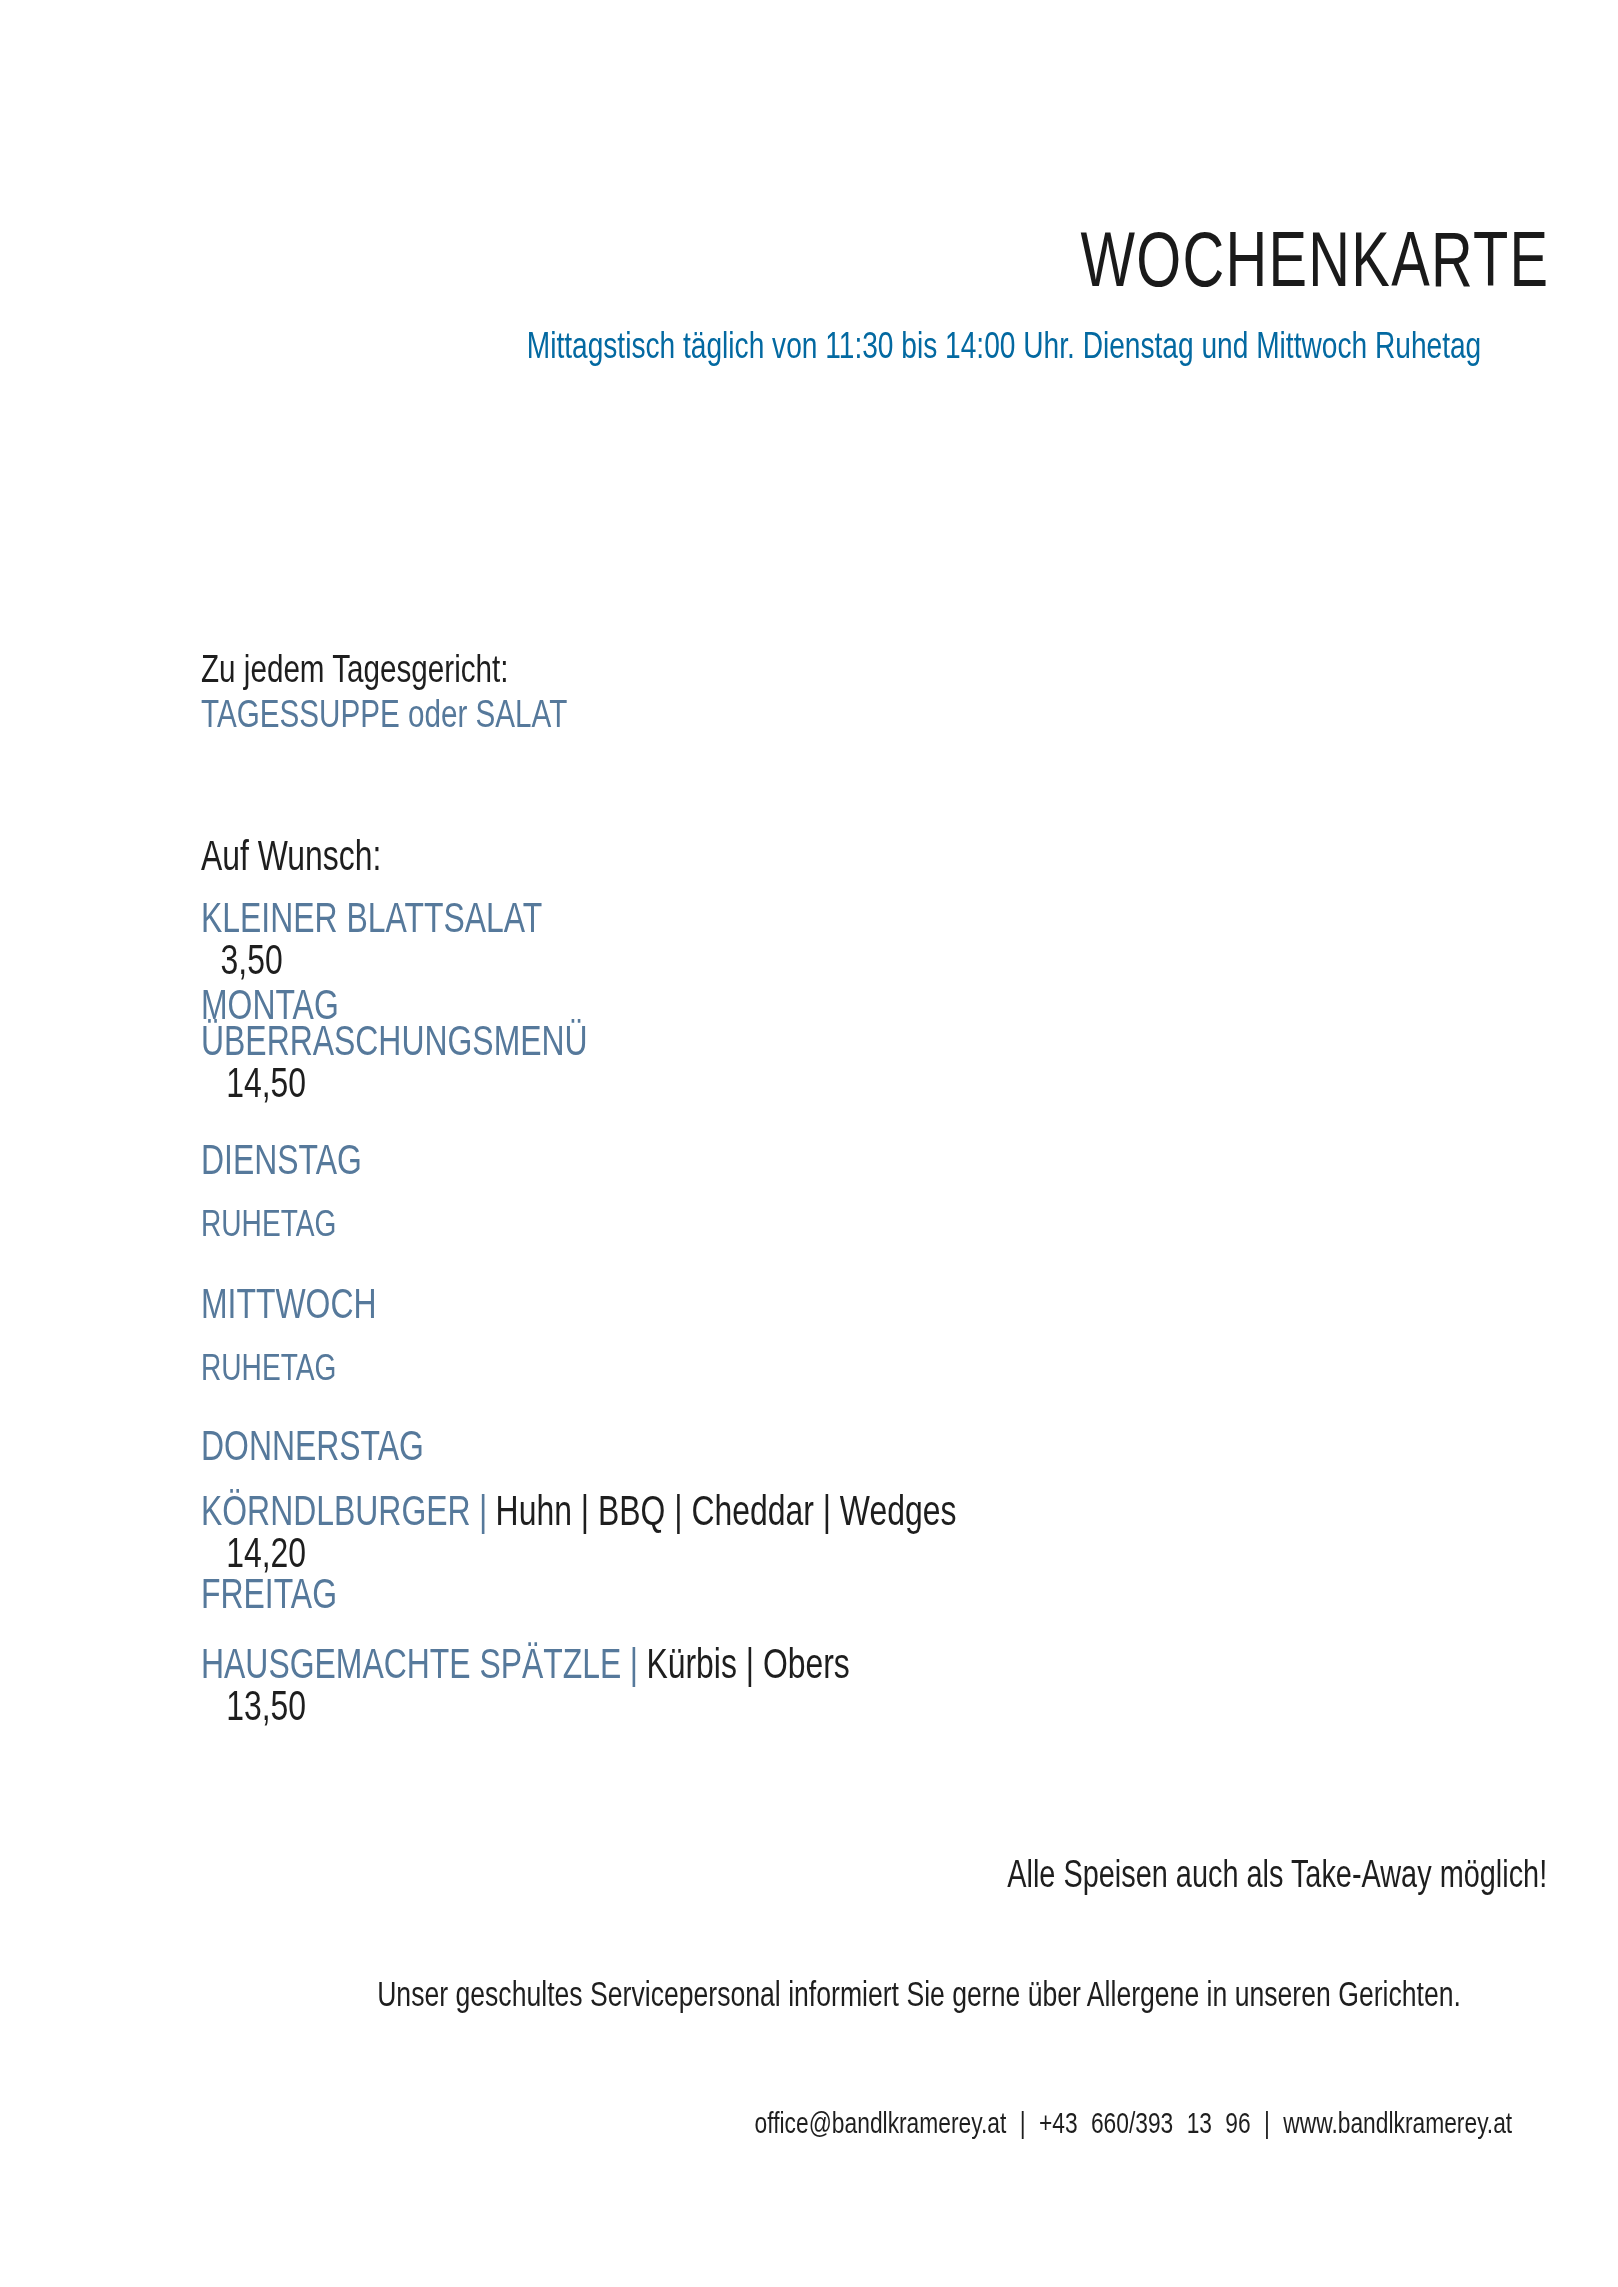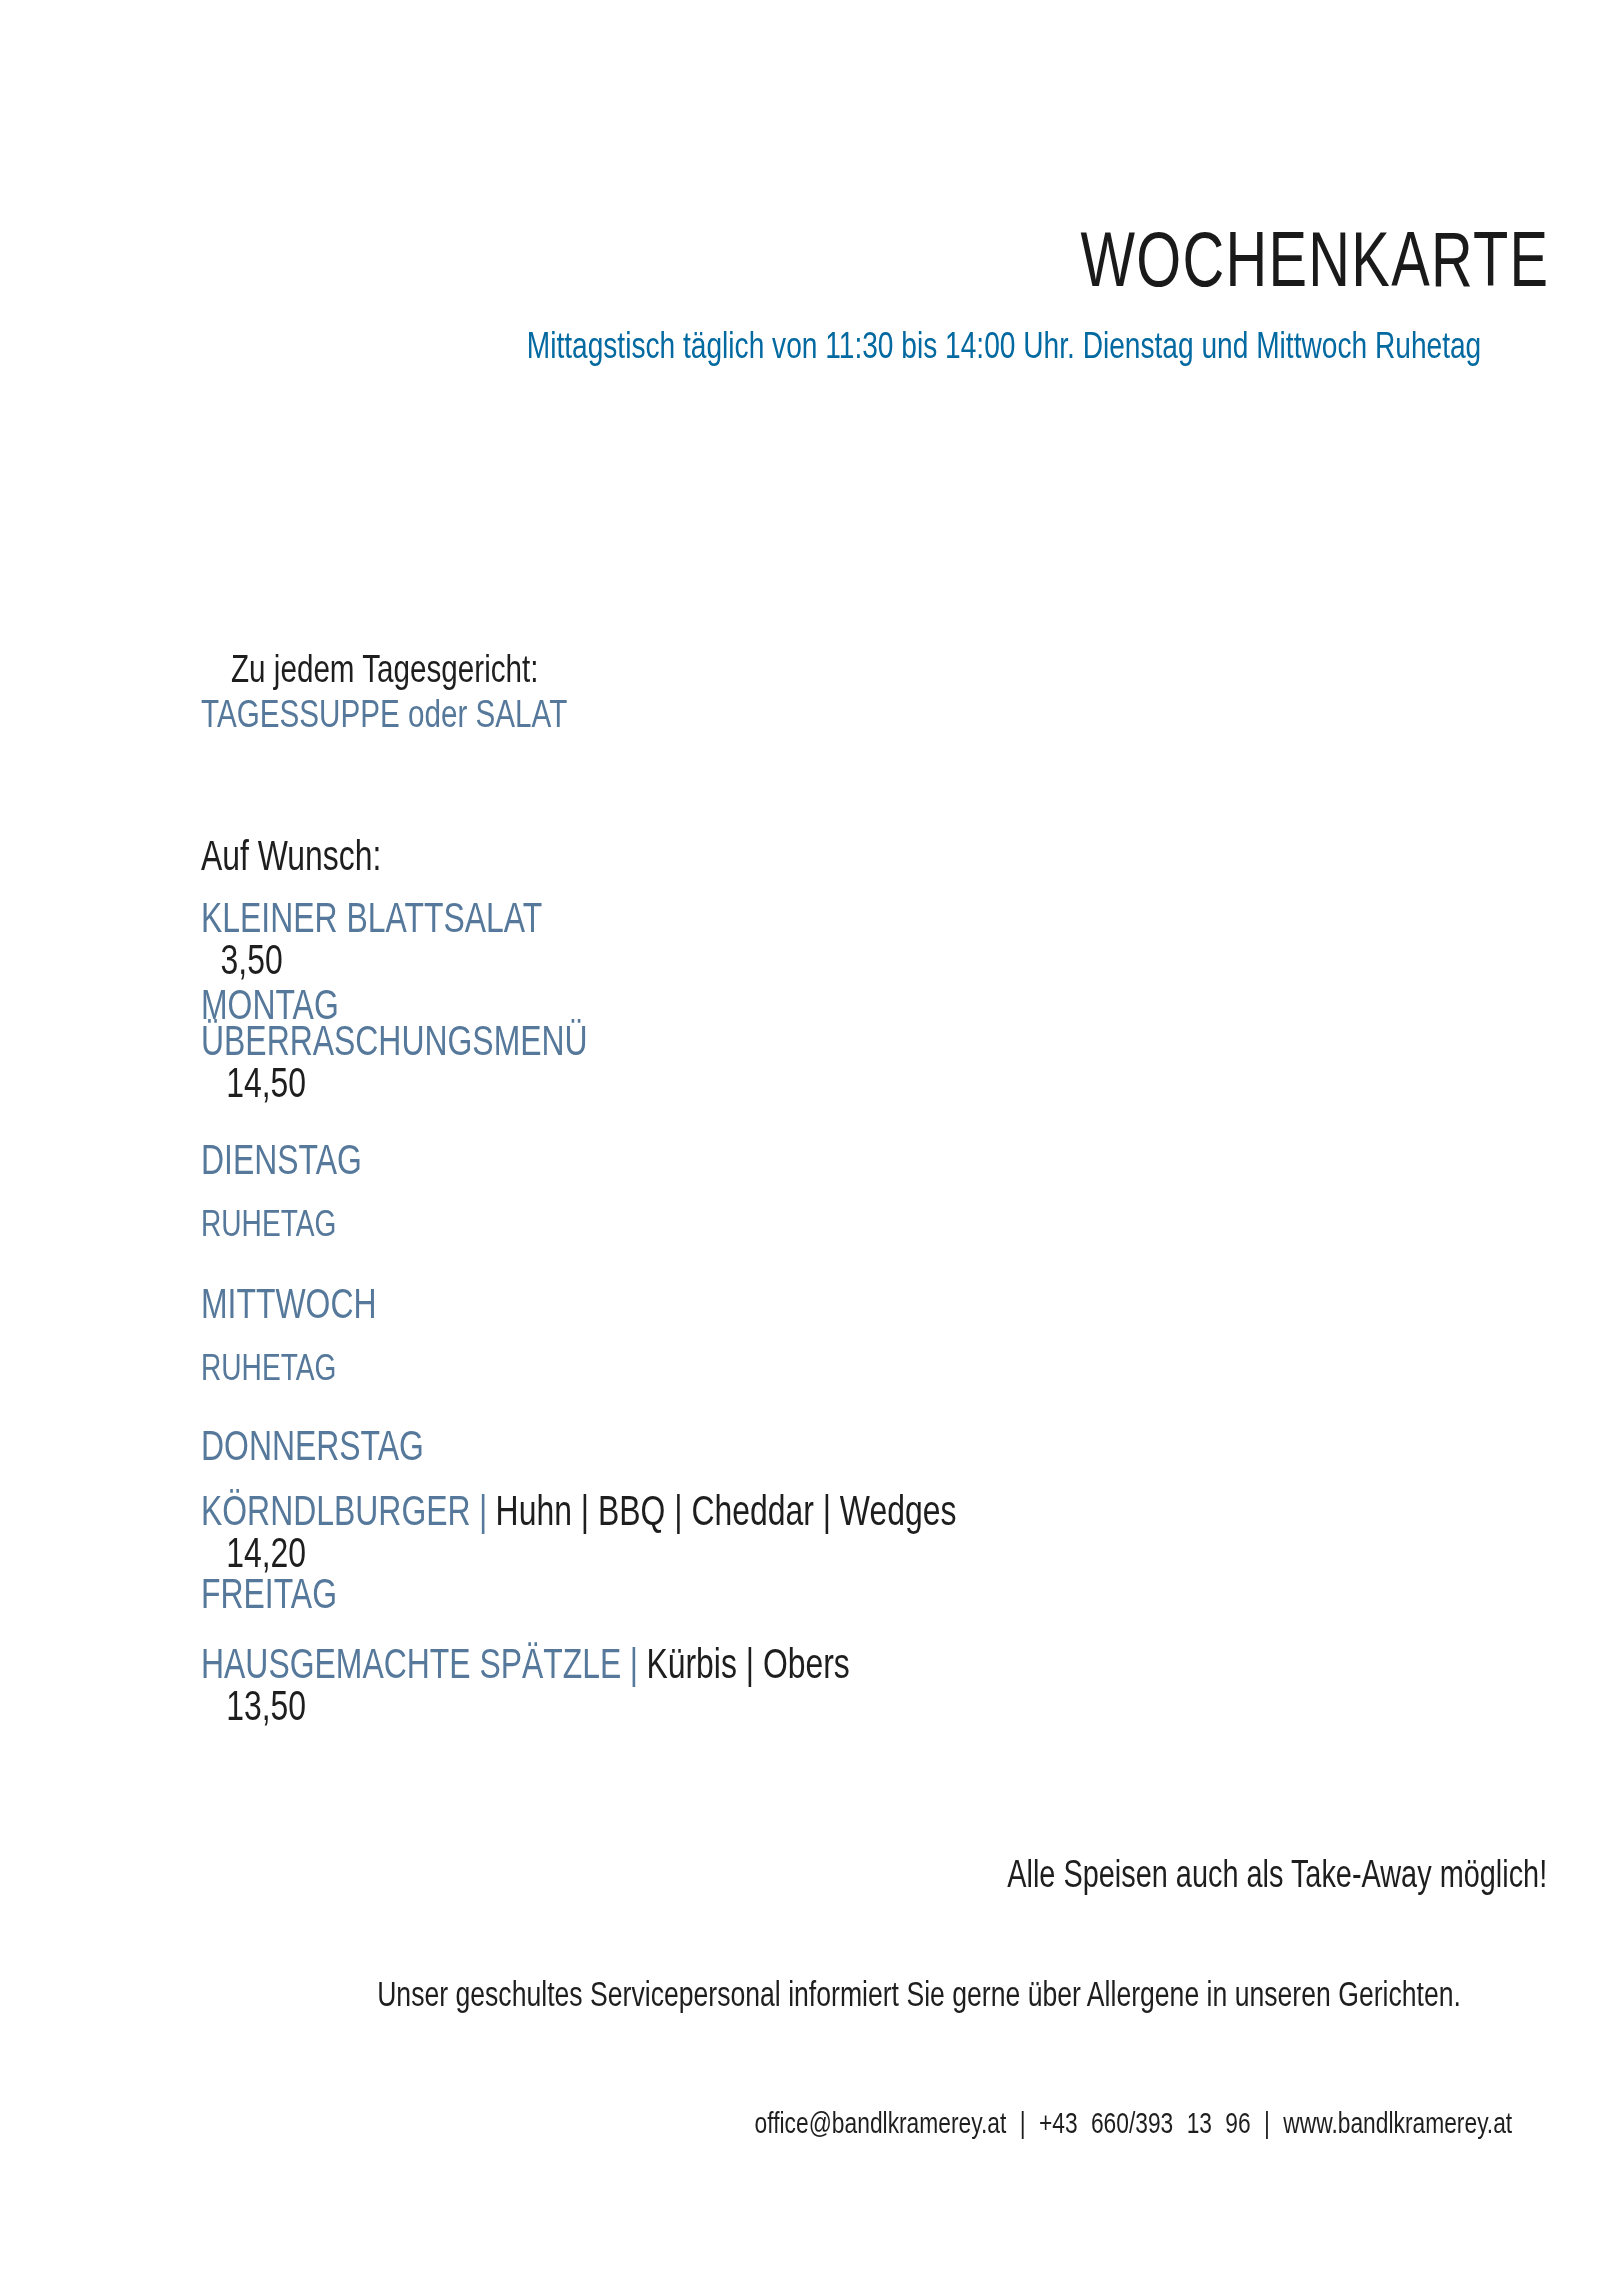--- a/index.html
+++ b/index.html
@@ -25,21 +25,21 @@
   .cx-r { display:inline-block; transform:scaleX(0.76); transform-origin:100% 50%; }
 
   .blue { color:#56799b; }
   .dark { color:#1e1e1e; }
 
   .title        { top:220px; font-size:78px; color:#1a1a1a; }
   .title .cx-c  { transform:scaleX(0.74); letter-spacing:1.8px; }
   .subtitle     { top:327px; font-size:37px; color:#0369a1; }
   .heading      { top:510px; font-size:50px; letter-spacing:7.4px; }
 
-  .intro-note   { top:649px;  font-size:39px;margin-left:30px; }
+  .intro-note   { top:649px;  font-size:39px; }
   .intro-supp   { top:694px;  font-size:39px; }
   .auf-wunsch   { top:835px;  font-size:42px; }
 
   .fs-item      { font-size:42px;flex-direction:column; }
   .fs-note      { font-size:37px; }
 
   .r-salat      { top:897px; }
   .d-montag     { top:984px; }
   .r-ueber      { top:1020px; }
   .d-dienstag   { top:1139px; }

